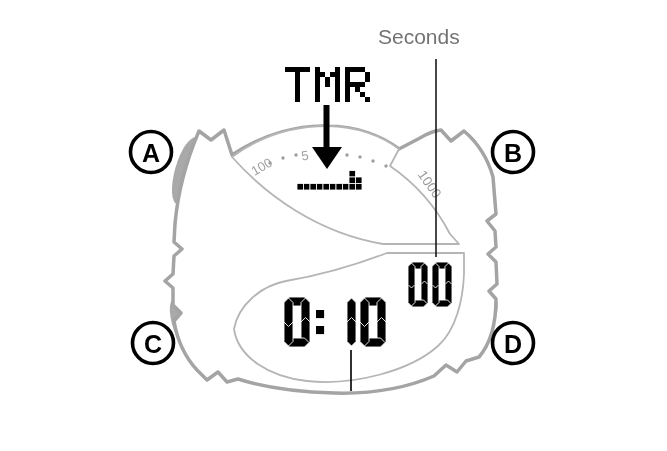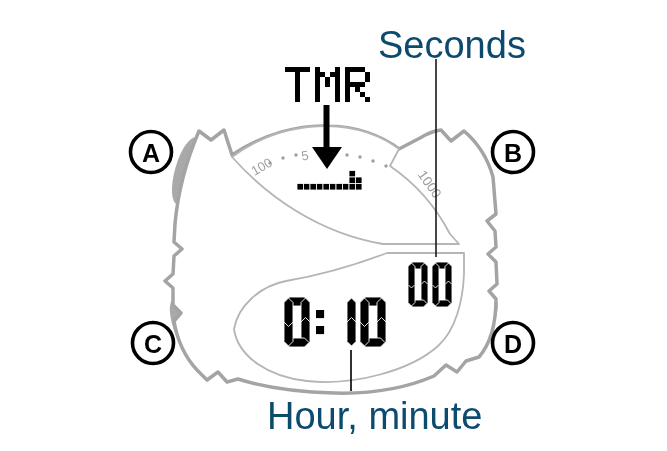--- a/index.html
+++ b/index.html
@@ -5,22 +5,22 @@
   html,body{margin:0;padding:0;background:#ffffff;}
   .canvas{
     position:relative;
     width:667px;height:451px;
     background:#ffffff;
     font-family:"Liberation Sans", sans-serif;
     overflow:hidden;
   }
   .callout{
     position:absolute;
-    color:#0c4a6e;
-    font-size:38px;
+    color:#737373;
+    font-size:21px;
     line-height:1;
     white-space:nowrap;
   }
   #label-seconds{left:378px;top:26px;}
   #label-hour-minute{left:267px;top:397px;}
   svg{position:absolute;left:0;top:0;}
   svg text{font-family:"Liberation Sans", sans-serif;}
 </style>
 </head>
 <body>
@@ -216,15 +216,14 @@
       <circle cx="153" cy="343" r="20.5" fill="#ffffff" stroke="#000" stroke-width="3.6"></circle>
       <text x="153" y="344" font-size="25" font-weight="bold" fill="#000" text-anchor="middle" dominant-baseline="central">C</text>
     </g>
     <g>
       <circle cx="513" cy="343" r="20.5" fill="#ffffff" stroke="#000" stroke-width="3.6"></circle>
       <text x="513" y="344" font-size="25" font-weight="bold" fill="#000" text-anchor="middle" dominant-baseline="central">D</text>
     </g>
   </svg>
 
   <div class="callout" id="label-seconds">Seconds</div>
-  <div class="callout" id="label-hour-minute">Hour, minute</div>
 
 </div>
 
 </body></html>

